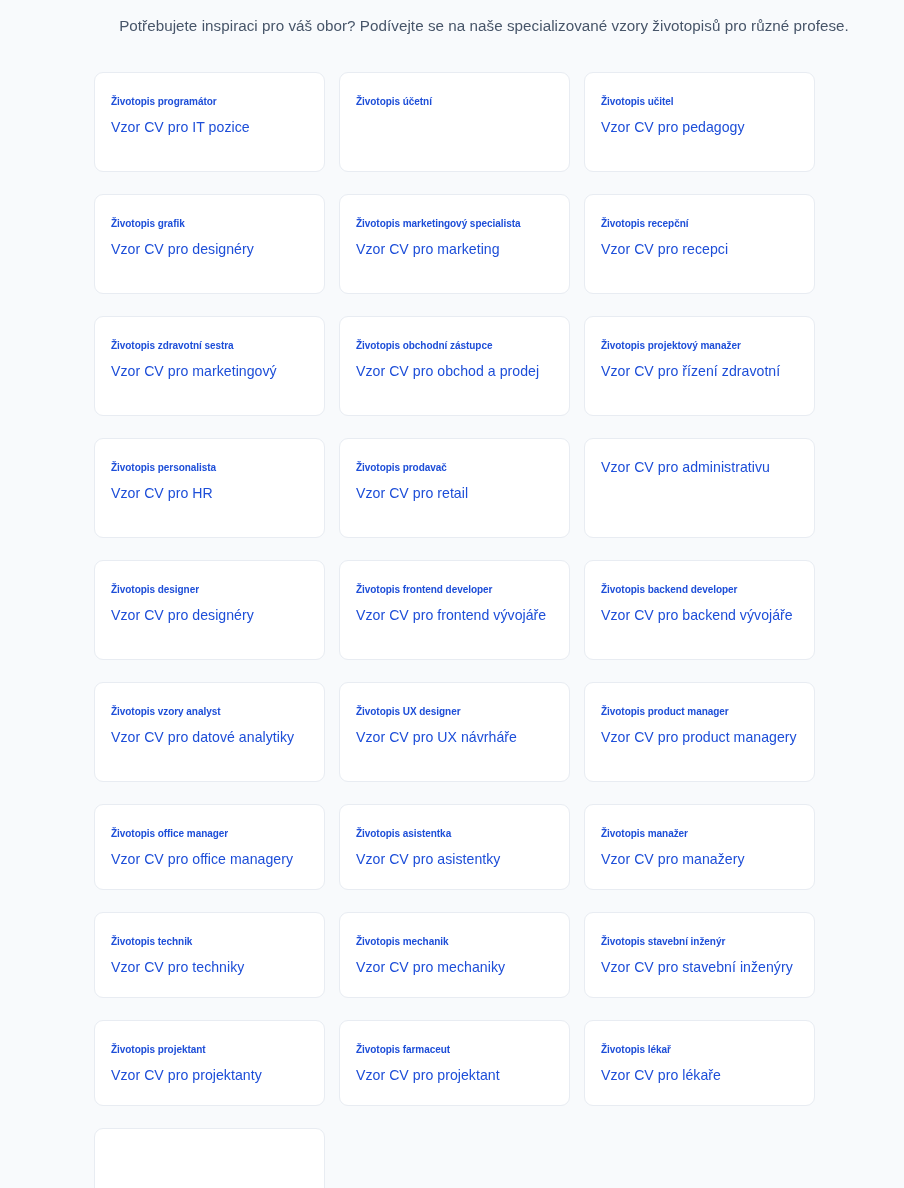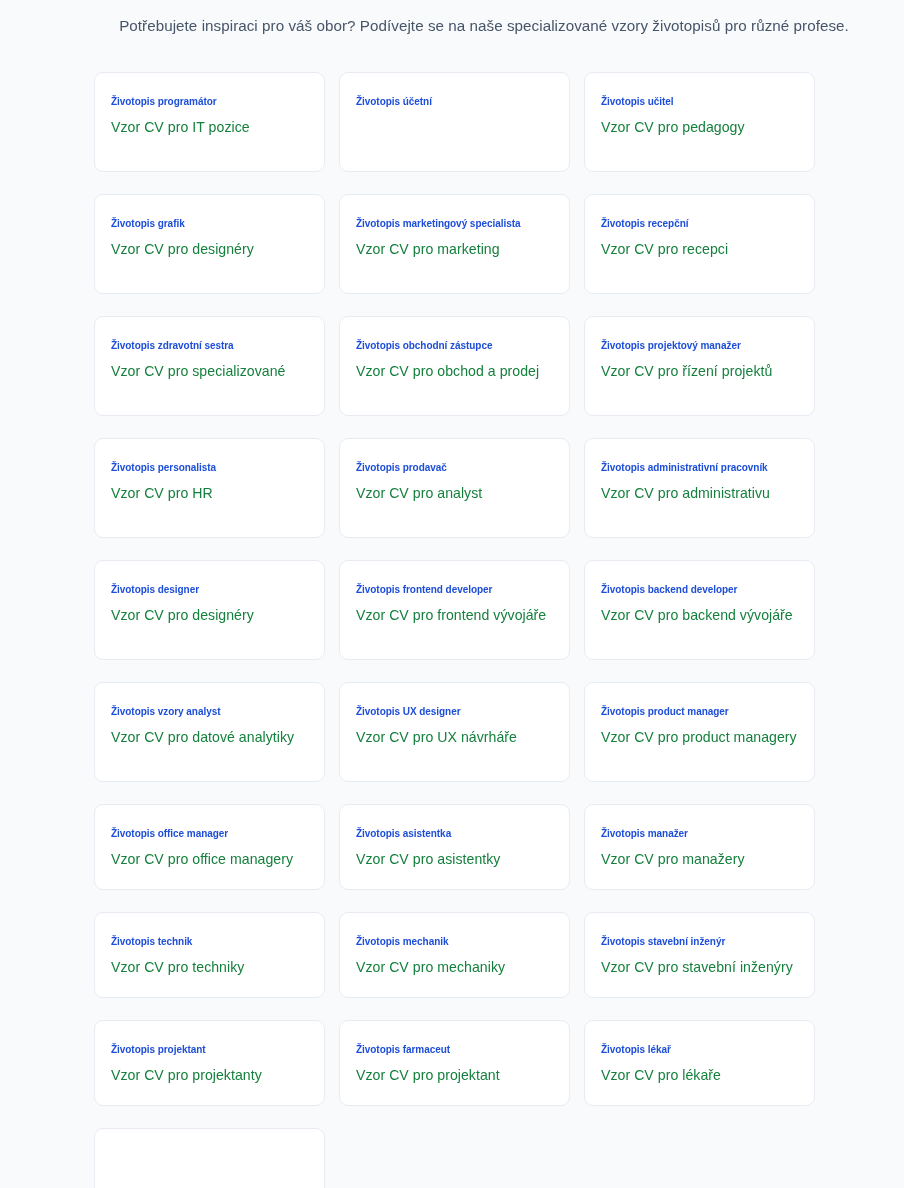--- a/index.html
+++ b/index.html
@@ -67,21 +67,21 @@
     font-weight: 700;
     line-height: 21px;
     color: #1d4ed8;
     letter-spacing: -0.05px;
     margin-bottom: 5px;
   }
 
   .card-subtitle {
     font-size: 14.1px;
     line-height: 20px;
-    color: #15803d;
+    color: #1d4ed8;
     letter-spacing: 0.05px;
   }
 </style>
 </head>
 <body>
 
 <div class="page">
 
   <div class="intro-wrap">
     <p class="intro-text">Potřebujete inspiraci pro váš obor? Podívejte se na naše specializované vzory životopisů pro různé profese.</p>
@@ -106,40 +106,39 @@
       <div class="card">
         <div class="card-title">Životopis marketingový specialista</div>
         <div class="card-subtitle">Vzor CV pro marketing</div>
       </div>
       <div class="card">
         <div class="card-title">Životopis recepční</div>
         <div class="card-subtitle">Vzor CV pro recepci</div>
       </div>
       <div class="card">
         <div class="card-title">Životopis zdravotní sestra</div>
-        <div class="card-subtitle">Vzor CV pro specializované</div>
+        <div class="card-subtitle">Vzor CV pro marketingový</div>
       </div>
       <div class="card">
         <div class="card-title">Životopis obchodní zástupce</div>
         <div class="card-subtitle">Vzor CV pro obchod a prodej</div>
       </div>
       <div class="card">
         <div class="card-title">Životopis projektový manažer</div>
-        <div class="card-subtitle">Vzor CV pro řízení projektů</div>
+        <div class="card-subtitle">Vzor CV pro řízení zdravotní</div>
       </div>
       <div class="card">
         <div class="card-title">Životopis personalista</div>
         <div class="card-subtitle">Vzor CV pro HR</div>
       </div>
       <div class="card">
         <div class="card-title">Životopis prodavač</div>
-        <div class="card-subtitle">Vzor CV pro analyst</div>
-      </div>
-      <div class="card">
-        <div class="card-title">Životopis administrativní pracovník</div>
+        <div class="card-subtitle">Vzor CV pro retail</div>
+      </div>
+      <div class="card">
         <div class="card-subtitle">Vzor CV pro administrativu</div>
       </div>
       <div class="card">
         <div class="card-title">Životopis designer</div>
         <div class="card-subtitle">Vzor CV pro designéry</div>
       </div>
       <div class="card">
         <div class="card-title">Životopis frontend developer</div>
         <div class="card-subtitle">Vzor CV pro frontend vývojáře</div>
       </div>

